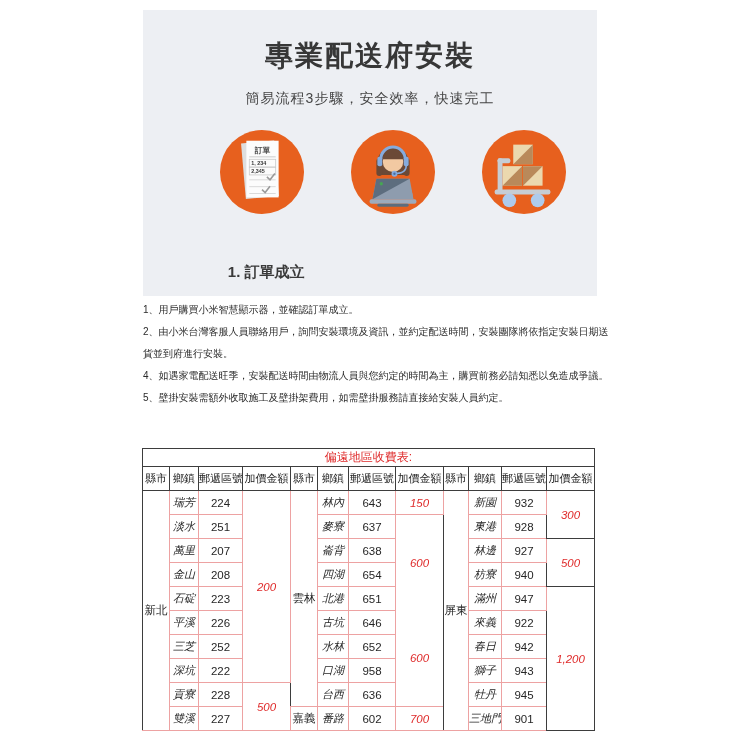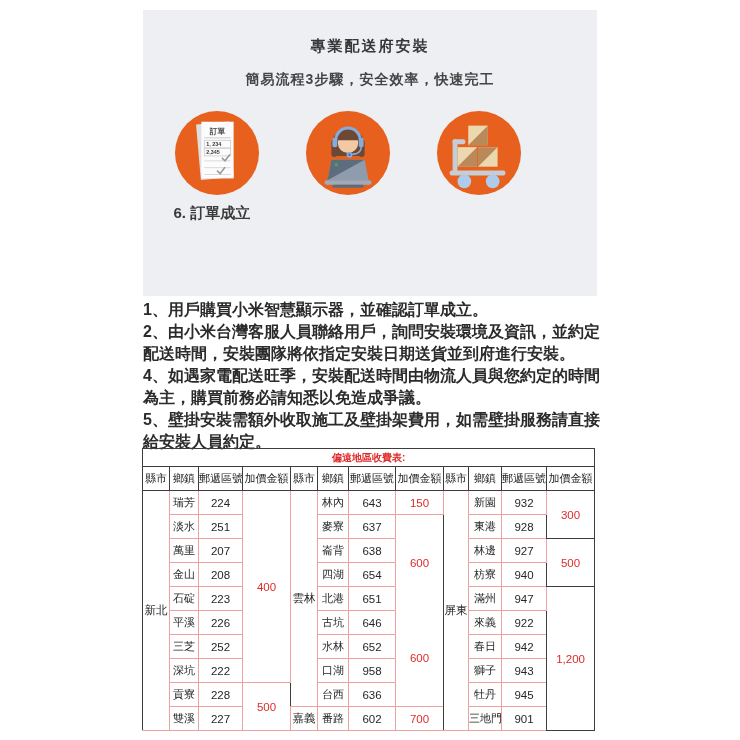--- a/index.html
+++ b/index.html
@@ -6,41 +6,41 @@
   html, body { margin: 0; padding: 0; }
   body {
     width: 740px; height: 740px;
     background: #ffffff;
     font-family: "Liberation Sans", sans-serif;
   }
   .page { position: relative; width: 740px; height: 740px; background: #fff; overflow: hidden; }
 
   
   .hero { position: absolute; left: 143px; top: 10px; width: 454px; height: 286px; background: #edeff3; }
-  .hero-title { margin: 0; padding-top: 27px; text-align: center; font-size: 15px; font-weight: 700; color: #373737; letter-spacing: 2px; }
-  .hero-sub { margin-top: 15px; text-align: center; font-size: 14px; font-weight: 700; color: #454545; letter-spacing: 1px; }
+  .hero-title { margin: 0; padding-top: 27px; text-align: center; font-size: 28px; font-weight: 700; color: #373737; letter-spacing: 2px; }
+  .hero-sub { margin-top: 15px; text-align: center; font-size: 14px; font-weight: 400; color: #454545; letter-spacing: 1px; }
   .steps { margin-top: 21px; display: flex; justify-content: center; }
-  .step { width: 131px; display: flex; flex-direction: column; align-items: flex-start; }
+  .step { width: 131px; display: flex; flex-direction: column; align-items: flex-end; gap: 40px; }
   .step svg { width: 86px; height: 86px; display: block; }
   .step-label { margin-top: 7px; font-size: 15px; font-weight: 700; color: #3a3a3a; line-height: 19px; text-align: center; }
 
   
-  .notes { position: absolute; left: 143px; top: 299px; width: 469px; font-size: 16px; line-height: 22px; color: #2b2b2b; font-weight: bold; }
+  .notes { position: absolute; left: 143px; top: 299px; width: 469px; font-size: 10px; line-height: 22px; color: #2b2b2b; }
   .note { margin: 0; }
 
   
   .fee { position: absolute; left: 142px; top: 448px; width: 452px; border-collapse: collapse; table-layout: fixed; border: 1.5px solid #3d3d3d; }
   .fee td, .fee th { border: 1px solid #eda2a2; text-align: center; vertical-align: middle; padding: 0; font-size: 11.5px; color: #262626; height: 24px; font-weight: 400; overflow: hidden; white-space: nowrap; }
-  .fee .tcap { height: 18px; color: #df2b2b; font-weight: 700; border: 1.5px solid #3d3d3d; font-size: 10px; margin-top: 40px; }
+  .fee .tcap { height: 18px; color: #df2b2b; font-weight: 400; border: 1.5px solid #3d3d3d; font-size: 12px; margin-top: 40px; }
   .fee .hdr { border: 1.5px solid #3d3d3d; font-weight: 400; font-size: 11px; }
   .fee .sec-first { border-left: 1.5px solid #3d3d3d; margin-left: 23px; }
   .fee .dark { border: 1.5px solid #3d3d3d; }
-  .fee .amount { color: #df2b2b; }
+  .fee .amount { color: #df2b2b; font-style: italic; }
   .fee .seamless { border-top-style: hidden; }
-  .fee .town { font-size: 11px; }
+  .fee .town { font-size: 11px; font-style: italic; }
 </style>
 </head>
 <body>
 
 <div class="page">
 
   <div class="hero">
     <h1 class="hero-title">專業配送府安裝</h1>
     <div class="hero-sub">簡易流程3步驟，安全效率，快速完工</div>
 
@@ -57,21 +57,21 @@
           <text x="33" y="37.3" font-size="5.5" font-weight="bold" fill="#333">1, 234</text>
           <rect x="31" y="39" width="27" height="8" fill="none" stroke="#c9c9c9" stroke-width="0.8"></rect>
           <text x="33" y="45.3" font-size="5.5" font-weight="bold" fill="#333">2,345</text>
           <line x1="31" y1="52" x2="58" y2="52" stroke="#cfcfcf" stroke-width="0.8"></line>
           <line x1="31" y1="59" x2="58" y2="59" stroke="#cfcfcf" stroke-width="0.8"></line>
           <line x1="31" y1="66" x2="58" y2="66" stroke="#cfcfcf" stroke-width="0.8"></line>
           <path d="M49 49 l3.2 3 l5 -6.5" stroke="#9a9a9a" stroke-width="1.6" fill="none"></path>
           <path d="M44 62 l3.2 3 l5 -6.5" stroke="#9a9a9a" stroke-width="1.6" fill="none"></path>
         </svg>
         <div class="step-label">
-          <div>6. 訂單成立</div>
+          <div>1. 訂單成立</div>
           <div></div>
         </div>
       </div>
 
       <div class="step">
         <svg viewBox="0 0 88 88">
           <circle cx="44" cy="44" r="43" fill="#e7601e"></circle>
           <path d="M28 34 a16 15 0 0 1 32 0 v13 h-32 z" fill="#6b4936"></path>
           <circle cx="44" cy="33.5" r="10.5" fill="#f2c9a2"></circle>
           <path d="M33 31 a11 11 0 0 1 22 0 z" fill="#6b4936"></path>
@@ -149,21 +149,21 @@
           <th class="hdr">加價金額</th>
           <th class="hdr">縣市</th>
           <th class="hdr">鄉鎮</th>
           <th class="hdr">郵遞區號</th>
           <th class="hdr">加價金額</th>
         </tr>
         <tr>
           <td class="county sec-first" rowspan="10">新北</td>
           <td class="town">瑞芳</td>
           <td class="zip">224</td>
-          <td class="amount" rowspan="8">400</td>
+          <td class="amount" rowspan="8">200</td>
           <td class="county sec-first" rowspan="9">雲林</td>
           <td class="town">林內</td>
           <td class="zip">643</td>
           <td class="amount" rowspan="1">150</td>
           <td class="county sec-first" rowspan="10">屏東</td>
           <td class="town">新園</td>
           <td class="zip">932</td>
           <td class="amount dark" rowspan="2">300</td>
         </tr>
         <tr>

